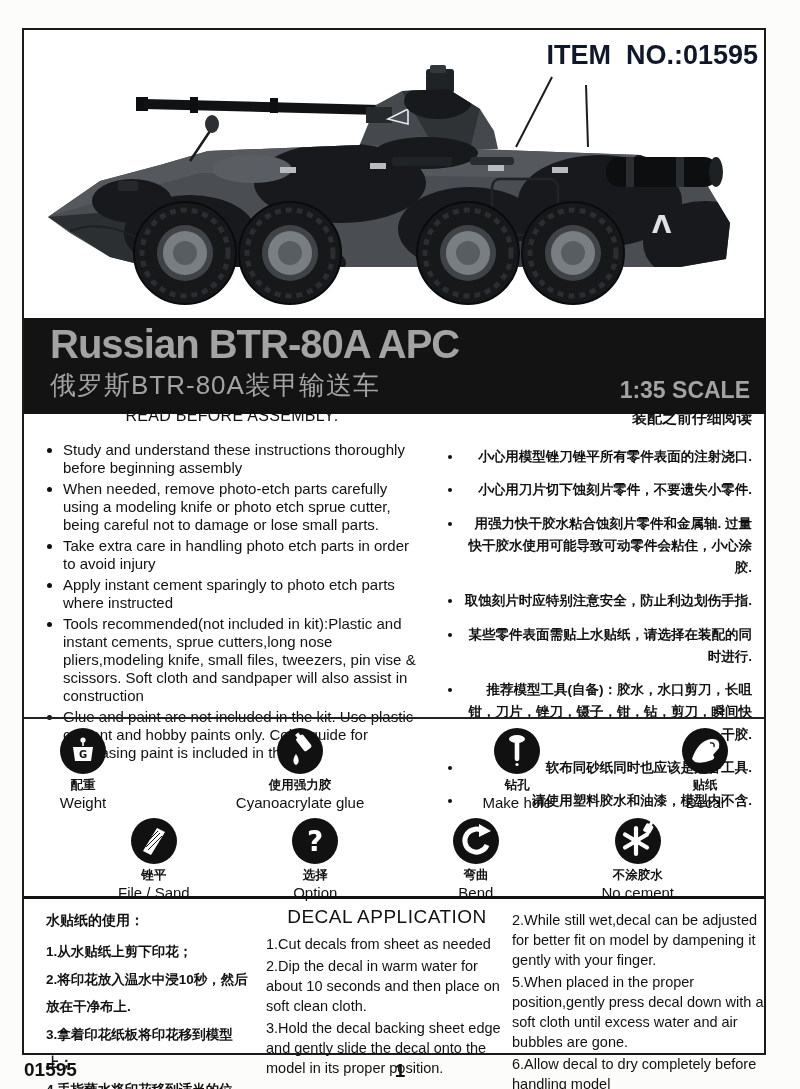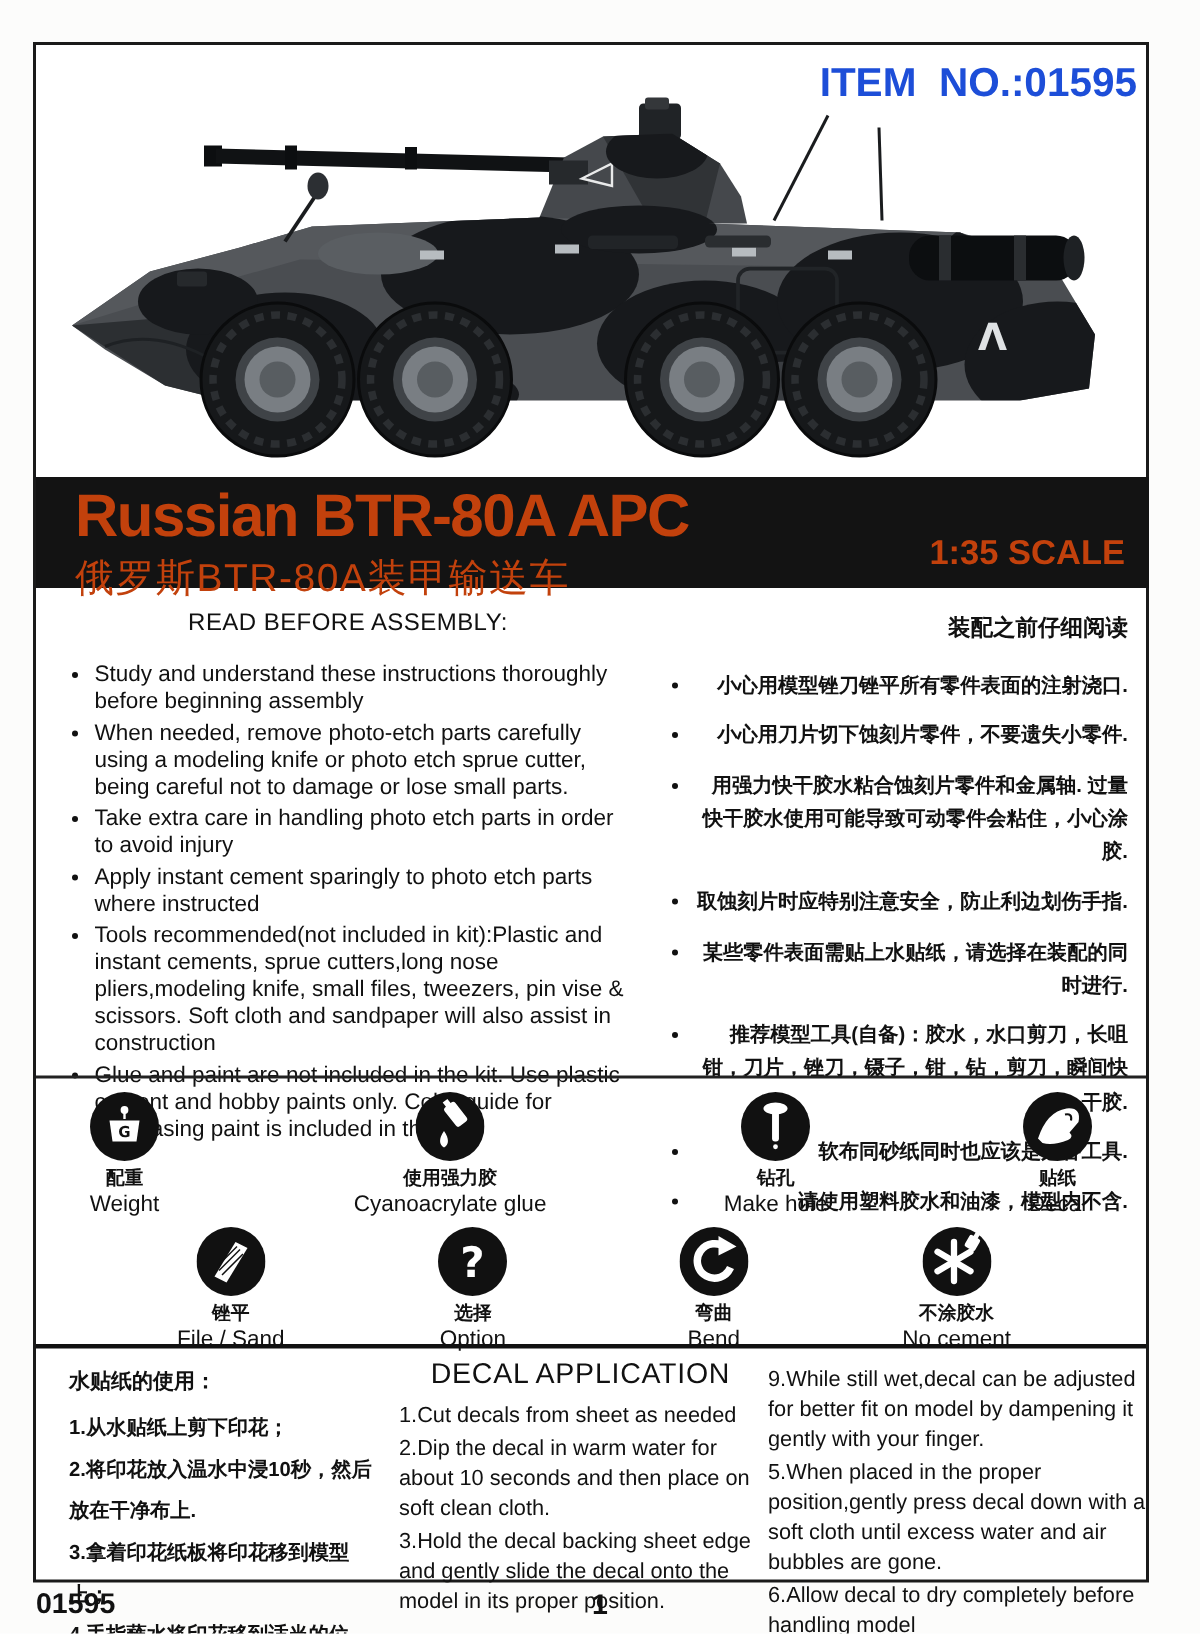--- a/index.html
+++ b/index.html
@@ -5,25 +5,25 @@
   html,body{margin:0;padding:0;}
   body{
     width:800px;height:1089px;position:relative;
     background:#fcfcfb;color:#111;
     font-family:"Liberation Sans","DejaVu Sans",sans-serif;
     overflow:hidden;
   }
   .frame{position:absolute;left:22px;top:28px;width:744px;height:1027px;
     border:2px solid #1a1a1a;box-sizing:border-box;background:#fff;}
   .item-no{position:absolute;top:40px;right:42px;font-size:27px;font-weight:bold;
-    letter-spacing:0px;white-space:pre;color:#1d4ed8;}
+    letter-spacing:0px;white-space:pre;color:#0f172a;}
   .illustration{position:absolute;left:40px;top:58px;width:720px;height:256px;}
   
-  .titlebar{position:absolute;left:24px;top:318px;width:742px;height:74px;
-    background:#131313;color:#c2410c;box-sizing:border-box;padding:6px 16px 0 26px;}
+  .titlebar{position:absolute;left:24px;top:318px;width:742px;height:96px;
+    background:#131313;color:#a3a3a3;box-sizing:border-box;padding:6px 16px 0 26px;}
   .title-en{font-size:40px;font-weight:bold;line-height:1.02;letter-spacing:-1px;}
   .title-zh{font-size:26px;font-weight:normal;margin-top:3px;letter-spacing:1px;}
   .title-scale{position:absolute;right:16px;bottom:10px;font-size:23px;font-weight:bold;letter-spacing:0px;}
   
   .col-en{position:absolute;left:46px;top:407px;width:372px;}
   .col-en h3{font-size:16px;font-weight:normal;margin:0 0 16px 0;letter-spacing:.3px;text-align:center;}
   .col-en ul{margin:0;padding-left:17px;}
   .col-en li{font-size:15px;line-height:1.2;margin-bottom:3px;}
   .col-zh{position:absolute;left:448px;top:409px;width:304px;text-align:right;}
   .col-zh h3{font-size:15px;font-weight:bold;margin:0 0 18px 12px;}
@@ -312,19 +312,19 @@
 </div>
 
 <div class="decal-en">
   <div class="h">DECAL APPLICATION</div>
   <div class="s">1.Cut decals from sheet as needed</div>
   <div class="s">2.Dip the decal in warm water for about 10 seconds and then place on soft clean cloth.</div>
   <div class="s">3.Hold the decal backing sheet edge and gently slide the decal onto the model in its proper position.</div>
 </div>
 
 <div class="decal-right">
-  <div class="s">9.While still wet,decal can be adjusted for better fit on model by dampening it gently with your finger.</div>
+  <div class="s">2.While still wet,decal can be adjusted for better fit on model by dampening it gently with your finger.</div>
   <div class="s">5.When placed in the proper position,gently press decal down with a soft cloth until excess water and air bubbles are gone.</div>
   <div class="s">6.Allow decal to dry completely before handling model</div>
 </div>
 
 <div class="footer-item">01595</div>
 <div class="footer-page">1</div>
 
 </body></html>

